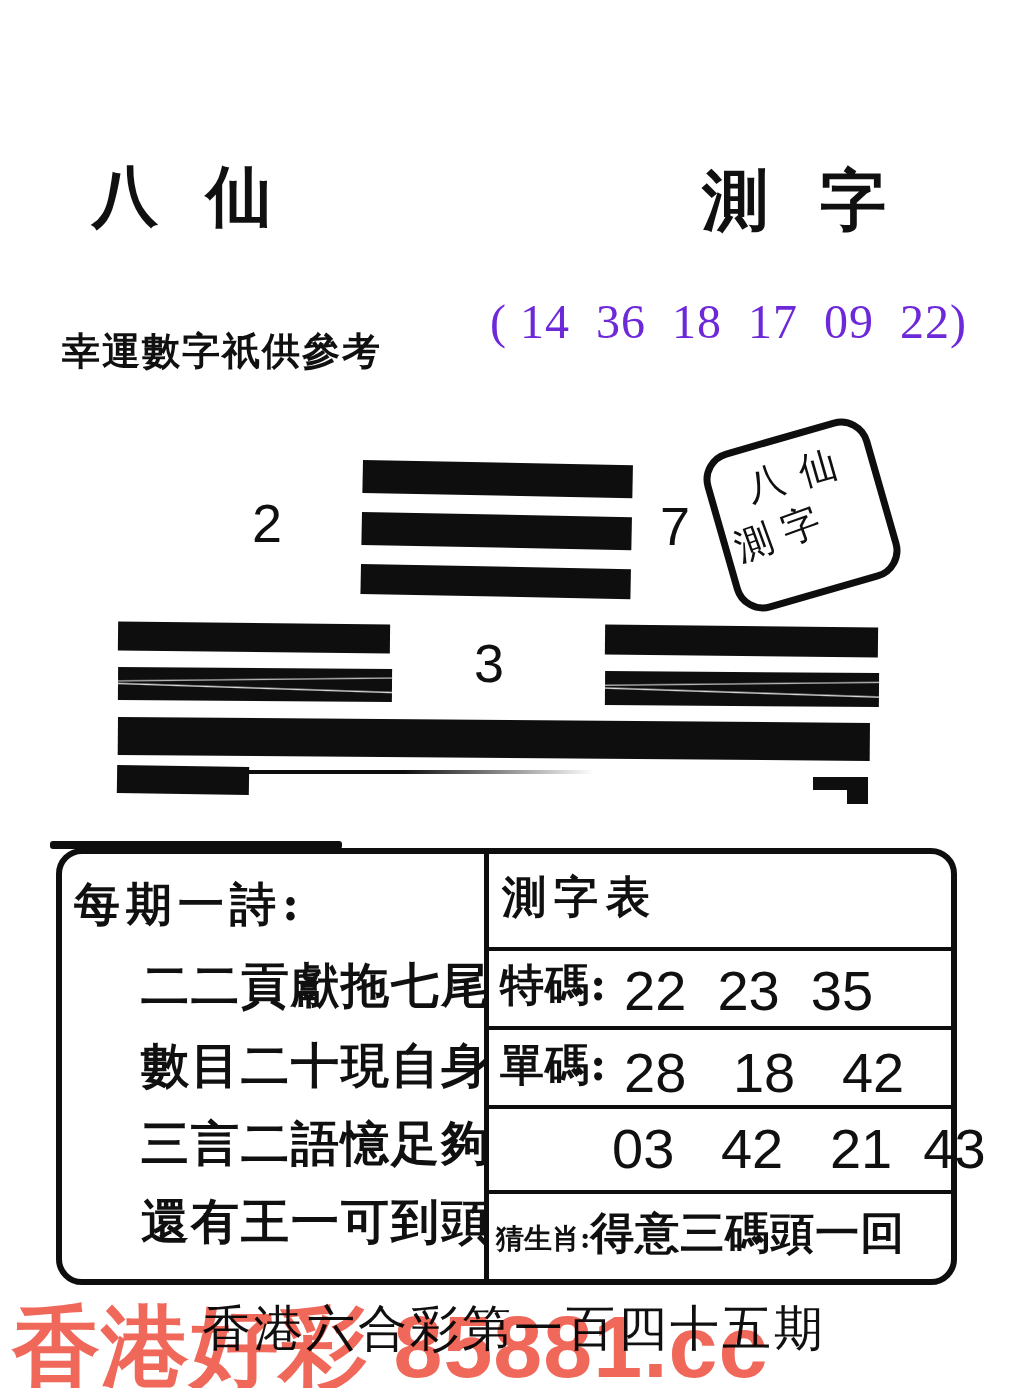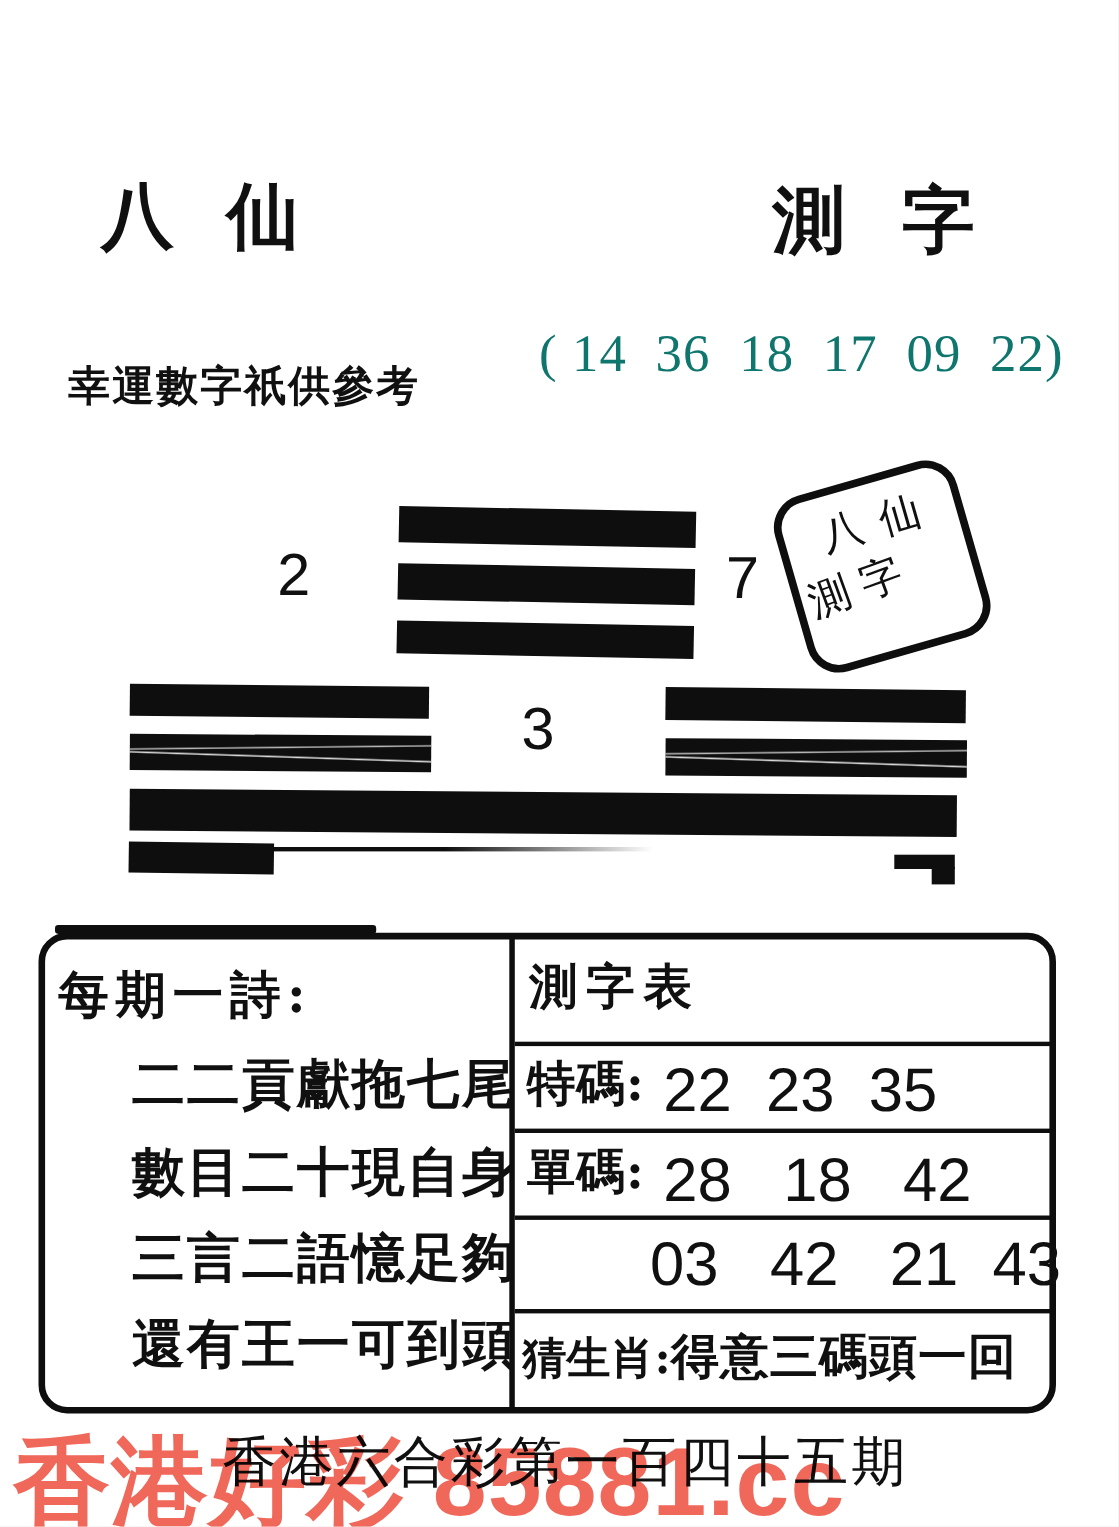--- a/index.html
+++ b/index.html
@@ -7,21 +7,21 @@
     position:relative;
     width:1017px;height:1388px;
     background:#ffffff;
     overflow:hidden;
     font-family:"DejaVu Serif","Liberation Serif",serif;
     color:#101010;
   }
   .abs{position:absolute;}
   .cjk{font-family:"DejaVu Serif","Liberation Serif",serif;font-weight:700;color:#101010;}
   .sans{font-family:"Liberation Sans","DejaVu Sans",sans-serif;color:#101010;}
-  .sernum{font-family:"Liberation Serif","DejaVu Serif",serif;color:#0f766e;}
+  .sernum{font-family:"Liberation Serif","DejaVu Serif",serif;color:#6d28d9;}
 
   .main-title{left:70px;top:44px;font-size:69px;letter-spacing:2px;white-space:nowrap;}
   .sub-left{left:92px;top:152px;font-size:66px;letter-spacing:48px;white-space:nowrap;}
   .sub-right{left:702px;top:156px;font-size:66px;letter-spacing:52px;white-space:nowrap;}
   .lucky-label{left:62px;top:300px;font-size:38px;letter-spacing:2px;white-space:nowrap;margin-top:26px;}
   .lucky-nums{left:490px;top:294px;font-size:48px;white-space:pre;letter-spacing:1px;}
 
   .bar{position:absolute;background:#0e0e0e;}
   .trigram-top{left:363px;top:460px;width:270px;height:136px;transform:rotate(1.1deg);transform-origin:left top;}
   .trigram-top .bar{left:0;width:100%;}
@@ -37,31 +37,31 @@
   .stamp{
     left:716px;top:432px;width:158px;height:152px;
     border:7px solid #0e0e0e;border-radius:30px;
     transform:rotate(-16deg);transform-origin:center;
     font-weight:400;
   }
   .stamp .l1{position:absolute;left:34px;top:10px;font-size:38px;letter-spacing:16px;font-weight:400;}
   .stamp .l2{position:absolute;left:6px;top:62px;font-size:38px;letter-spacing:12px;font-weight:400;transform:rotate(-4deg);}
 
   .tbl{
-    left:35px;top:848px;width:889px;height:425px;
-    border:6px solid #0e0e0e;border-radius:26px;padding-left:24px;
+    left:56px;top:848px;width:889px;height:425px;
+    border:6px solid #0e0e0e;border-radius:26px;
   }
   .tbl .divider{position:absolute;left:422px;top:-4px;width:5px;height:calc(100% + 8px);background:#0e0e0e;}
   .tbl .hsep{position:absolute;left:427px;right:-2px;height:4px;background:#0e0e0e;}
   .poem-header{left:12px;top:20px;font-size:46px;letter-spacing:6px;white-space:nowrap;}
   .poem-line{left:46px;font-size:48px;letter-spacing:2px;white-space:nowrap;margin-left:33px;}
   .r-header{left:440px;top:14px;font-size:44px;letter-spacing:8px;white-space:nowrap;}
   .r-label{font-size:44px;letter-spacing:1px;white-space:nowrap;}
   .r-nums{font-size:56px;white-space:pre;letter-spacing:0px;}
-  .zodiac-label{font-size:40px;white-space:nowrap;}
+  .zodiac-label{font-size:28px;white-space:nowrap;}
   .zodiac-val{font-size:44px;white-space:nowrap;letter-spacing:1px;}
 
   .artifact{background:#0e0e0e;}
 
   .footer-line{left:202px;top:1296px;font-size:49px;letter-spacing:3px;font-weight:400;white-space:nowrap;}
   .watermark{
     left:12px;top:1288px;
     font-family:"Liberation Sans","DejaVu Sans",sans-serif;
     font-weight:800;font-size:88px;letter-spacing:1px;
     white-space:nowrap;

